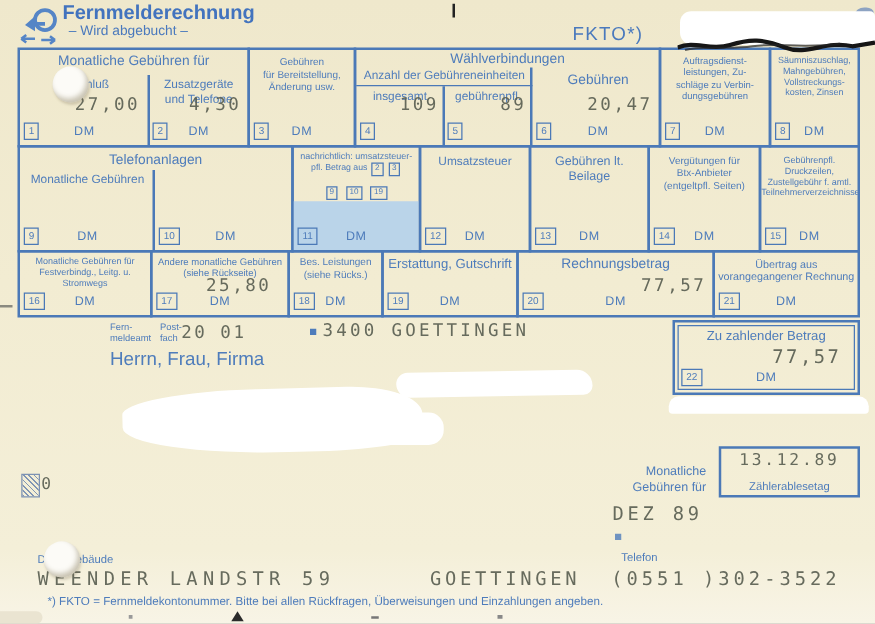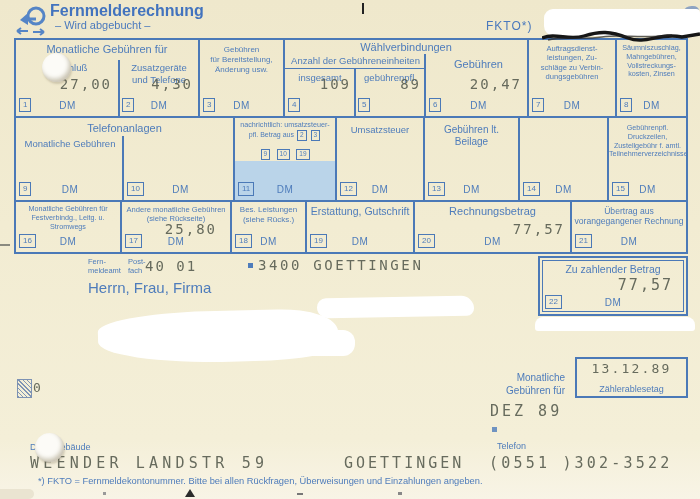--- a/index.html
+++ b/index.html
@@ -40,21 +40,21 @@
   <svg class="abs" style="left:12px;top:4px" width="38" height="32" viewBox="0 0 38 32">
     <circle cx="24" cy="12" r="8" fill="none" stroke="#5585c6" stroke-width="3"></circle>
     <path d="M8,16 L16,9 L16,21 Z" fill="#5585c6"></path>
     <path d="M16,15 h8" stroke="#5585c6" stroke-width="3"></path>
     <path d="M5,27 h11 M5,27 l4,-3 M5,27 l4,3" stroke="#5585c6" stroke-width="2" fill="none"></path>
     <path d="M21,28 h11 M32,28 l-4,-3 M32,28 l-4,3" stroke="#5585c6" stroke-width="2" fill="none"></path>
   </svg>
   <div class="abs" style="left:50px;top:2px;font-size:16px;font-weight:bold;color:#4273be">Fernmelderechnung</div>
   <div class="abs" style="left:55px;top:19px;font-size:11px;color:#4a79bd">– Wird abgebucht –</div>
   <div class="abs" style="left:362px;top:3px;width:2px;height:11px;background:#222"></div>
-  <div class="abs" style="left:486px;top:19px;font-size:12px;color:#4a79bd;letter-spacing:1px">FKTO*)</div>
+  <div class="abs" style="left:458px;top:19px;font-size:15px;color:#4a79bd;letter-spacing:1px">FKTO*)</div>
 
   <div class="blob" style="left:544px;top:9px;width:156px;height:27px;border-radius:9px 4px 2px 10px"></div>
   <svg class="abs" style="left:542px;top:28px;z-index:26" width="158" height="18" viewBox="0 0 158 18">
     <path d="M0,10 C14,4 26,13 42,8 S68,3 86,10 S118,4 140,9 L158,6" stroke="#161616" stroke-width="3.4" fill="none"></path>
     <path d="M6,12 C20,8 40,12 60,9 S100,11 130,7" stroke="#222" stroke-width="1.6" fill="none" opacity=".7"></path>
   </svg>
   <div class="abs" style="left:684px;top:6px;width:15px;height:11px;background:#7b97bf;border-radius:50% 40% 45% 50%;opacity:.85"></div>
 
   <div class="cell" style="left:14px;top:38px;width:186px;height:80px">
     <div class="lab l11" style="top:3px">Monatliche Gebühren für</div>
@@ -147,20 +147,23 @@
   </div>
 
   <div class="cell" style="left:423px;top:116px;width:97px;height:86px">
     <div class="lab l10" style="top:6px">Gebühren lt.
 Beilage</div>
     <span class="badge" style="left:3px">13</span>
     <div class="dm" style="left:0;width:100%">DM</div>
   </div>
 
   <div class="cell" style="left:518px;top:116px;width:91px;height:86px">
+    <div class="lab l8" style="top:6px">Vergütungen für
+Btx-Anbieter
+(entgeltpfl. Seiten)</div>
     <span class="badge" style="left:3px">14</span>
     <div class="dm" style="left:0;width:100%">DM</div>
   </div>
 
   <div class="cell" style="left:607px;top:116px;width:81px;height:86px">
     <div class="lab l7" style="top:6px">Gebührenpfl. Druckzeilen,
 Zustellgebühr f. amtl.
 Teilnehmerverzeichnisse</div>
     <span class="badge" style="left:3px">15</span>
     <div class="dm" style="left:0;width:100%">DM</div>
@@ -200,21 +203,21 @@
     <div class="lab l85" style="top:4px">Übertrag aus
 vorangegangener Rechnung</div>
     <span class="badge" style="left:3px">21</span>
     <div class="dm" style="left:0;width:100%">DM</div>
   </div>
 
   <div class="abs blue" style="left:88px;top:257px;font-size:7.5px;line-height:1.2;white-space:pre-line">Fern-
 meldeamt</div>
   <div class="abs blue" style="left:128px;top:257px;font-size:7.5px;line-height:1.2;white-space:pre-line">Post-
 fach</div>
-  <div class="abs dotxt" style="left:145px;top:258px;font-size:14px;letter-spacing:2px">40 01</div>
+  <div class="abs dotxt" style="left:145px;top:258px;font-size:14px;letter-spacing:2px">20 01</div>
   <div class="abs" style="left:248px;top:263px;width:5px;height:5px;background:var(--bl)"></div>
   <div class="abs dotxt" style="left:258px;top:257px;font-size:14px;letter-spacing:2.6px">3400 GOETTINGEN</div>
   <div class="abs blue" style="left:88px;top:279px;font-size:15px">Herrn, Frau, Firma</div>
 
   <div class="abs" style="left:538px;top:256px;width:150px;height:60px;border:2px solid var(--ln);box-sizing:border-box">
     <div class="abs" style="left:2px;top:2px;right:2px;bottom:2px;border:1.2px solid var(--ln)">
       <div class="lab l105" style="top:2px">Zu zahlender Betrag</div>
       <div class="val" style="left:0;width:130px;top:15px;font-size:15px">77,57</div>
       <span class="badge" style="left:2px;bottom:2px">22</span>
       <div class="dm" style="left:0;width:100%;bottom:3px">DM</div>

